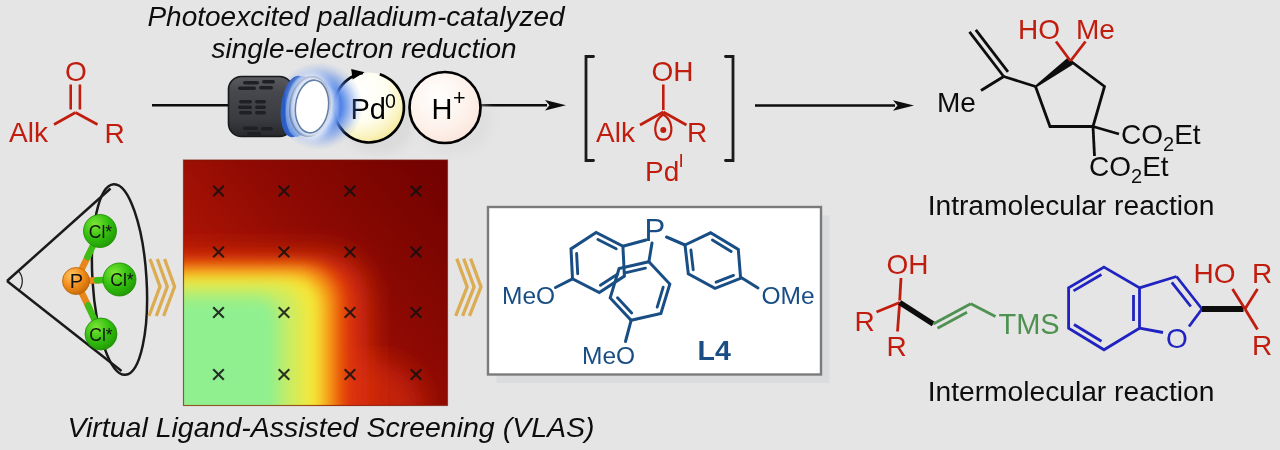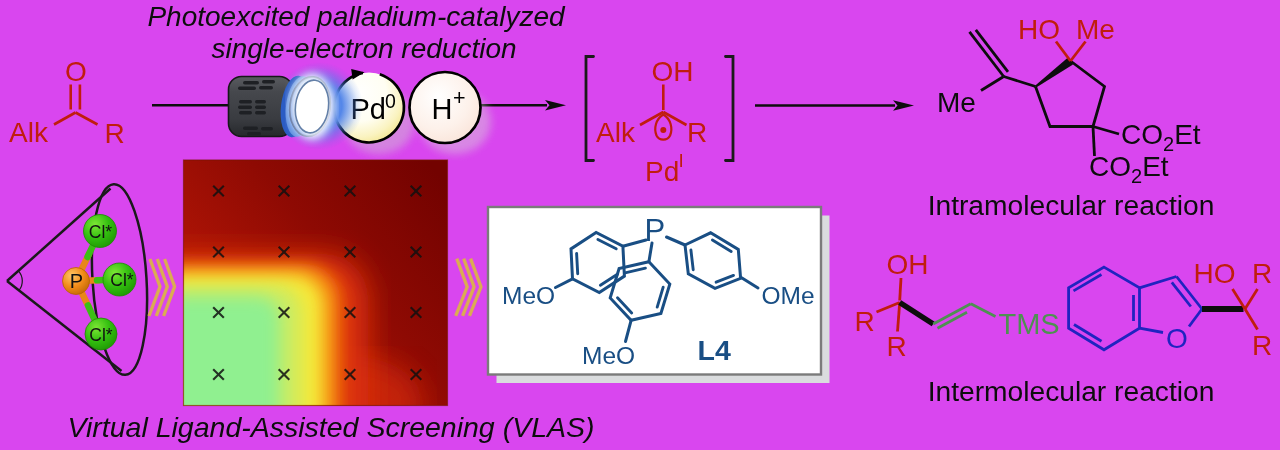--- a/index.html
+++ b/index.html
@@ -1,16 +1,16 @@
 <!DOCTYPE html>
 <html><head>
 <meta charset="utf-8">
 <style>
   html,body{margin:0;padding:0;background:#fff;}
-  #wrap{position:relative;width:1280px;height:450px;overflow:hidden;background:#d946ef;}
+  #wrap{position:relative;width:1280px;height:450px;overflow:hidden;background:#e5e5e5;}
   svg text{font-family:"Liberation Sans",sans-serif;}
   svg{opacity:0.999;}
 </style>
 </head>
 <body>
 <div id="wrap">
 <svg width="1280" height="450" viewBox="0 0 1280 450" xmlns="http://www.w3.org/2000/svg">
 <defs>
   <radialGradient id="pdGrad" cx="35%" cy="30%" r="80%">
     <stop offset="0%" stop-color="#ffffff"></stop>

